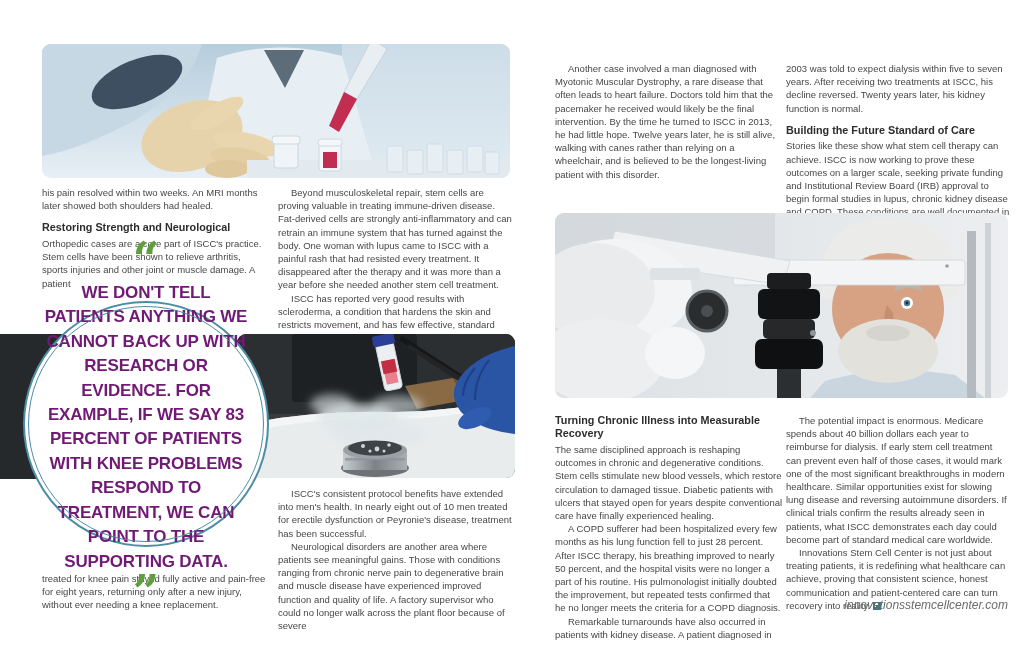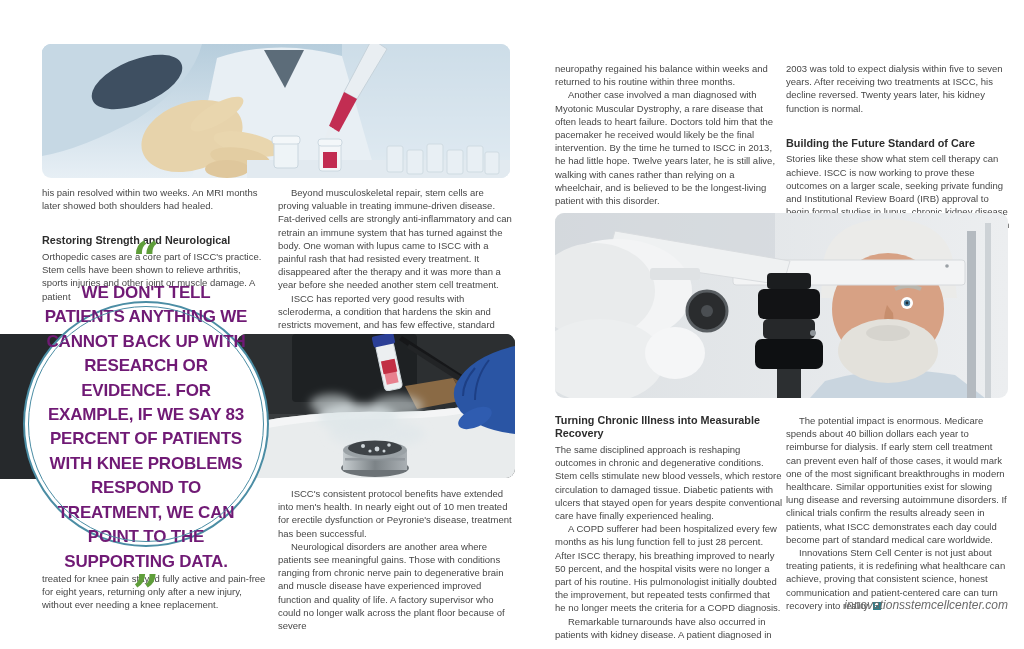--- a/index.html
+++ b/index.html
@@ -1,21 +1,21 @@
 <!DOCTYPE html>
 <html><head>
 <meta charset="utf-8">
 <style>
   html,body{margin:0;padding:0;background:#ffffff;}
   .spread{position:relative;width:1024px;height:649px;background:#ffffff;overflow:hidden;
           font-family:"Liberation Sans",sans-serif;color:#474747;}
   .col{position:absolute;font-size:9.5px;line-height:1.39;}
   .para{margin:0;}
   .ind{text-indent:13px;}
-  .heading{font-size:10.8px;line-height:1.25;font-weight:700;color:#2d2d2d;margin:22px 0 2px 0;}
+  .heading{font-size:10.8px;line-height:1.25;font-weight:700;color:#2d2d2d;margin:9px 0 2px 0;}
   .heading.first{margin-top:0;}
   .photo{position:absolute;border-radius:9px;overflow:hidden;}
   .photo svg{display:block;}
   .darkblock{position:absolute;left:0;top:334px;width:96px;height:145px;background:#26292c;z-index:1;}
   .quote-circle{position:absolute;left:23px;top:301px;width:246px;height:246px;border-radius:50%;
                 background:#fff;border:2px solid #4b8da4;z-index:6;box-sizing:border-box;
                 display:flex;flex-direction:column;align-items:center;justify-content:center;text-align:center;}
   .quote-circle::before{content:"";position:absolute;inset:3px;border-radius:50%;border:1px solid #4b8da4;pointer-events:none;}
   .qmark{font-family:"DejaVu Serif",serif;font-weight:700;color:#5f9e3a;}
   .qmark.open{font-size:46px;line-height:0.5;margin-bottom:10px;}
@@ -153,21 +153,20 @@
   <div class="col" style="left:278px;top:487px;width:234px;">
     <p class="para ind">ISCC's consistent protocol benefits have extended into men's health. In nearly eight out of 10 men treated for erectile dysfunction or Peyronie's disease, treatment has been successful.</p>
     <p class="para ind">Neurological disorders are another area where patients see meaningful gains. Those with conditions ranging from chronic nerve pain to degenerative brain and muscle disease have experienced improved function and quality of life. A factory supervisor who could no longer walk across the plant floor because of severe</p>
   </div>
 
   <div class="col" style="left:42px;top:548px;width:226px;margin-top:24px;">
     <p class="para">treated for knee pain stayed fully active and pain-free for eight years, returning only after a new injury, without ever needing a knee replacement.</p>
   </div>
 
   <div class="col" style="left:555px;top:62px;width:228px;">
-    <p class="para">neuropathy regained his balance within weeks and returned to his routine within three months.</p>
     <p class="para ind">Another case involved a man diagnosed with Myotonic Muscular Dystrophy, a rare disease that often leads to heart failure. Doctors told him that the pacemaker he received would likely be the final intervention. By the time he turned to ISCC in 2013, he had little hope. Twelve years later, he is still alive, walking with canes rather than relying on a wheelchair, and is believed to be the longest-living patient with this disorder.</p>
   </div>
 
   <div class="col" style="left:786px;top:62px;width:224px;">
     <p class="para">2003 was told to expect dialysis within five to seven years. After receiving two treatments at ISCC, his decline reversed. Twenty years later, his kidney function is normal.</p>
     <h3 class="heading">Building the Future Standard of Care</h3>
     <p class="para">Stories like these show what stem cell therapy can achieve. ISCC is now working to prove these outcomes on a larger scale, seeking private funding and Institutional Review Board (IRB) approval to begin formal studies in lupus, chronic kidney disease and COPD. These conditions are well documented in</p>
   </div>
 
   <div class="photo" style="left:555px;top:213px;width:453px;height:185px;">

